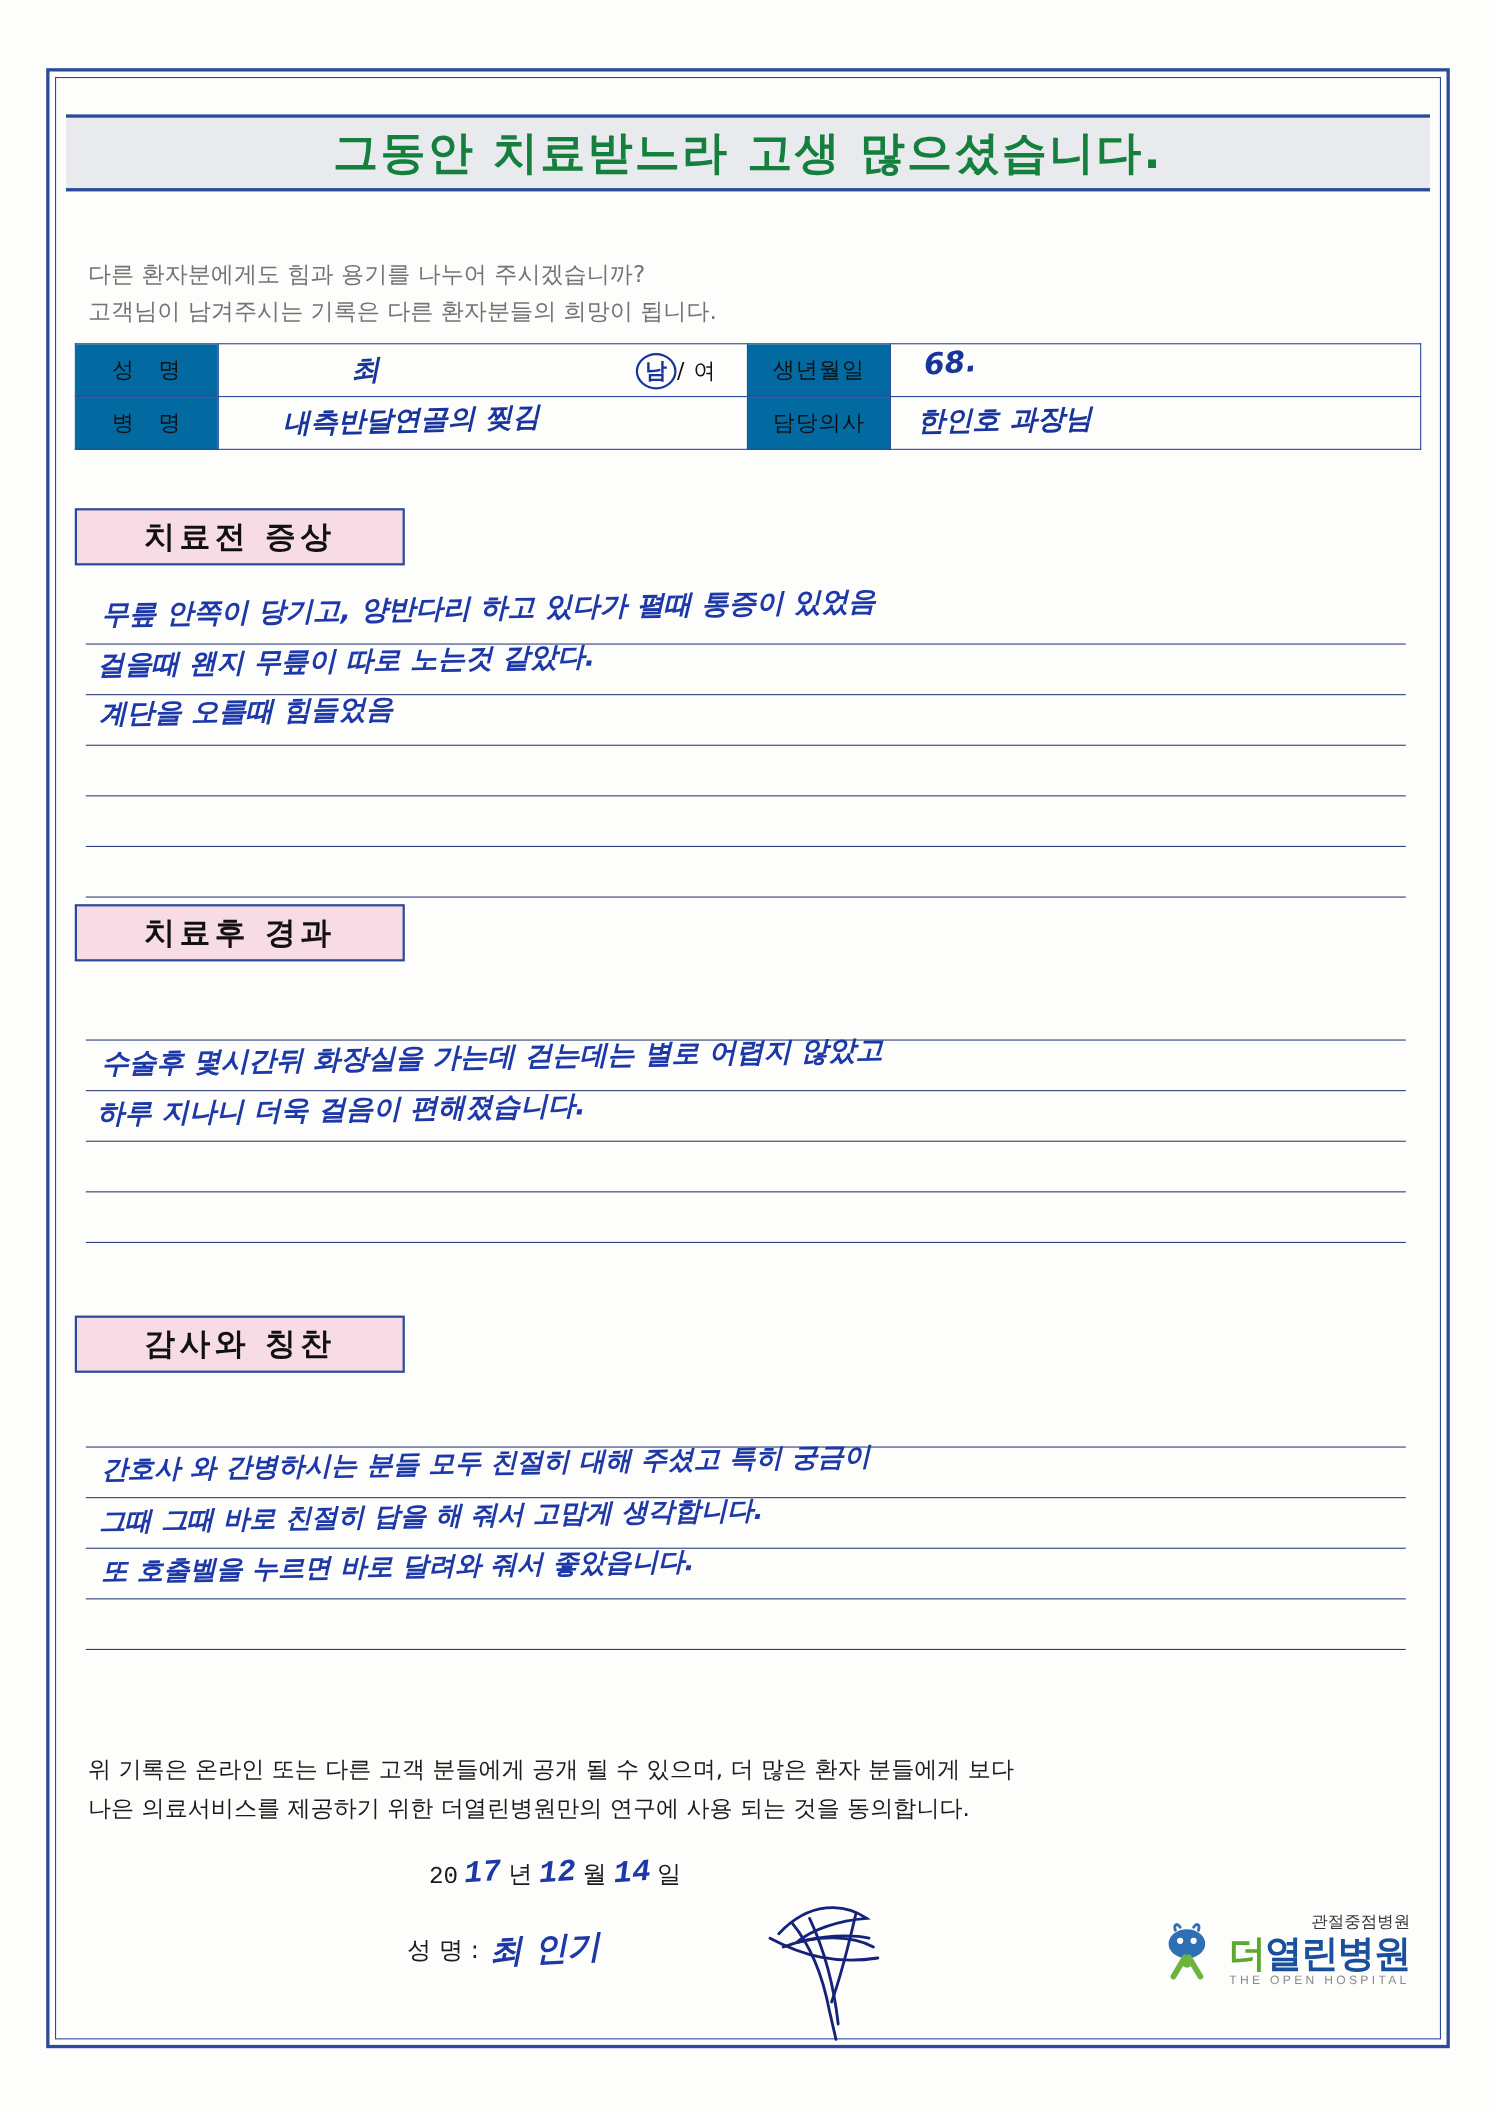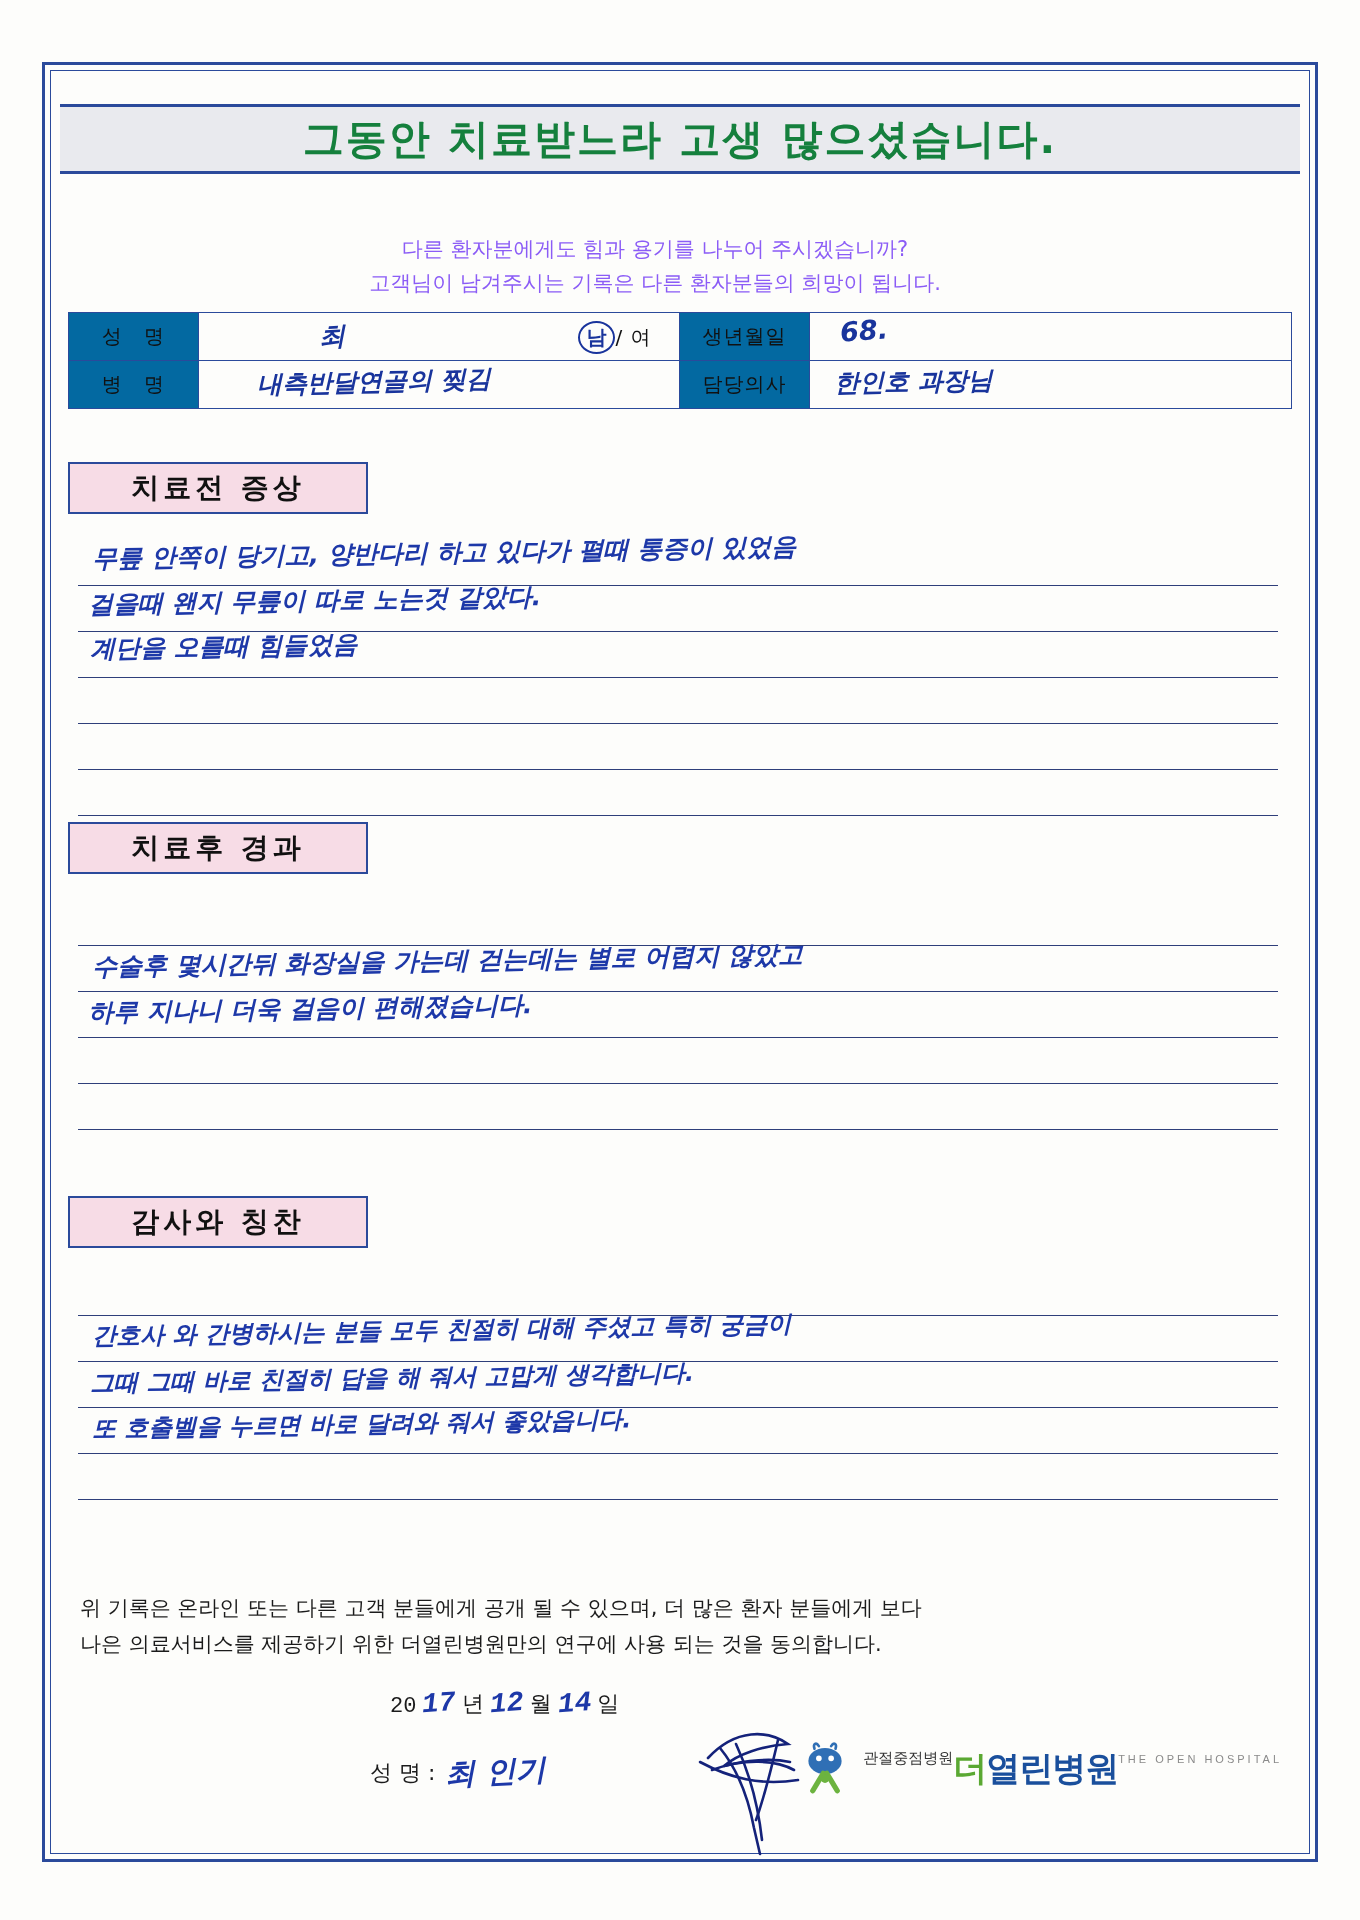--- a/index.html
+++ b/index.html
@@ -56,23 +56,22 @@
     white-space: nowrap;
   }
 
   
   .intro {
     position: absolute;
     left: 80px; top: 232px;
     width: 1150px;
     font-size: 21px;
     line-height: 34px;
-    color: #8b5cf6;
-    font-family: "DejaVu Sans", sans-serif;
-    text-align: center;
+    color: #737373;
+    font-family: "DejaVu Sans", sans-serif;
   }
 
   
   .info-table {
     position: absolute;
     left: 68px; top: 312px;
     width: 1224px;
     border-collapse: collapse;
   }
   .info-table td {
@@ -226,21 +225,21 @@
 
   
   .logo {
     position: absolute;
     right: 78px; top: 1740px;
     display: flex;
     align-items: center;
     gap: 10px;
   }
   .logo-mark { width: 56px; height: 56px; }
-  .logo-textwrap { display: flex; flex-direction: row; line-height: 1; }
+  .logo-textwrap { display: flex; flex-direction: column; line-height: 1; }
   .logo-sub {
     font-family: "DejaVu Sans", sans-serif;
     font-size: 15px; color: #333;
     text-align: right; margin-bottom: 4px;
   }
   .logo-main {
     font-family: "DejaVu Sans", sans-serif;
     font-weight: bold; font-size: 34px;
     color: #1a4f9c; letter-spacing: -1px;
   }

